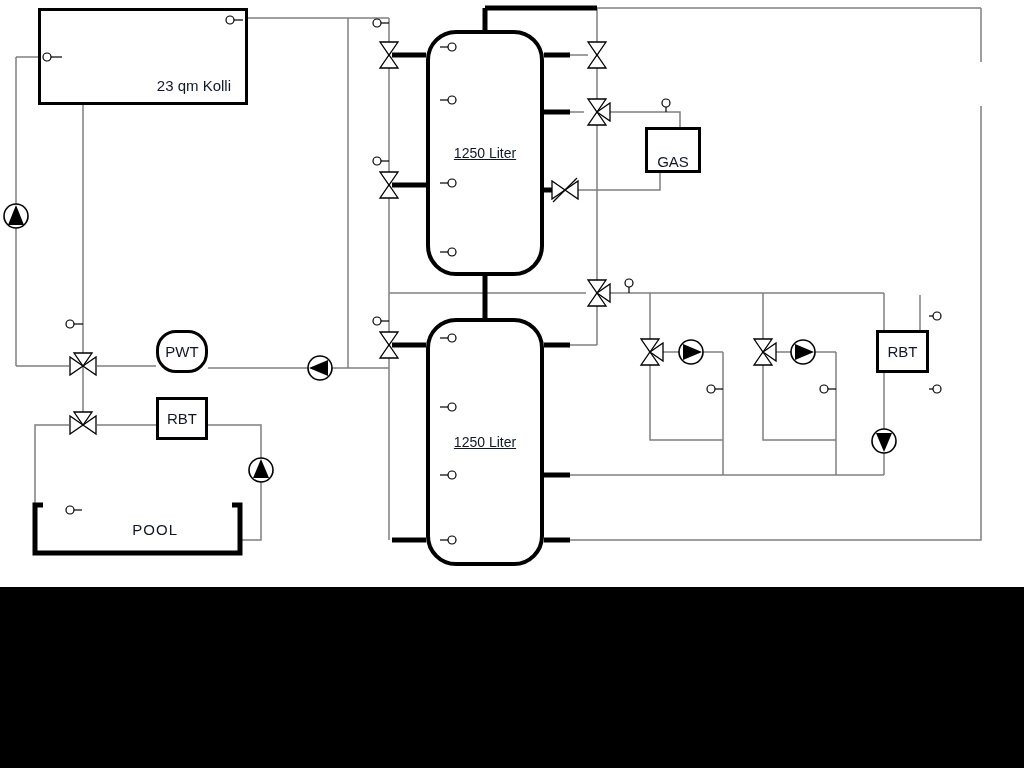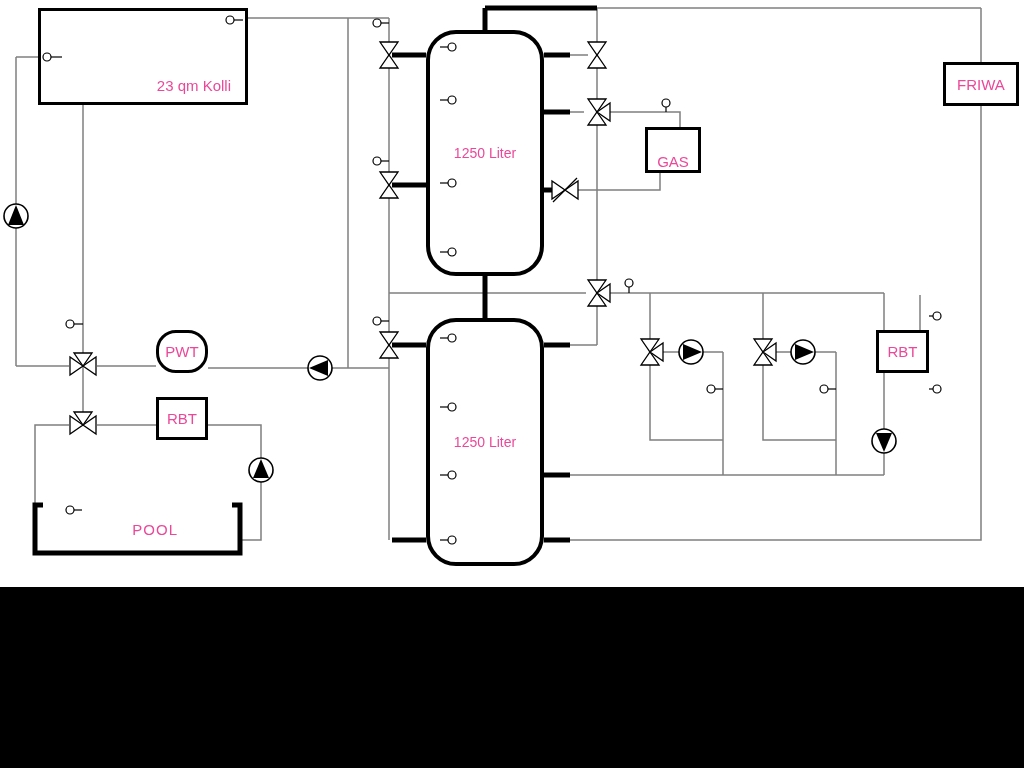--- a/index.html
+++ b/index.html
@@ -7,21 +7,21 @@
     padding: 0;
     background: #ffffff;
   }
   #screen {
     position: relative;
     width: 1024px;
     height: 768px;
     background: #ffffff;
     overflow: hidden;
     font-family: "Liberation Sans", "DejaVu Sans", sans-serif;
-    color: #ec4899;
+    color: #0f172a;
   }
   svg.layer {
     position: absolute;
     left: 0;
     top: 0;
     pointer-events: none;
   }
   #pipes  { z-index: 1; }
   .box {
     position: absolute;
@@ -38,20 +38,21 @@
     position: absolute;
     background: #ffffff;
     border: 4px solid #000000;
     border-radius: 30px;
     box-sizing: border-box;
     display: flex;
     align-items: center;
     justify-content: center;
     font-size: 14px;
     z-index: 2;
+    text-decoration: underline;
   }
   #collector-box { left: 38px; top: 8px; width: 210px; height: 97px; }
   #collector-box .corner-label {
     position: absolute;
     right: 14px;
     bottom: 8px;
     font-size: 15px;
   }
   #tank-top    { left: 426px; top: 30px;  width: 118px; height: 246px; }
   #tank-bottom { left: 426px; top: 318px; width: 118px; height: 248px; }
@@ -169,23 +170,20 @@
   </div>
 
   <div id="rbt-left-box" class="box">
     <span>RBT</span>
   </div>
 
   <div id="gas-box" class="box">
     <span>GAS</span>
   </div>
 
-  <div id="friwa-box" class="box">
-    <span>FRIWA</span>
-  </div>
 
   <div id="rbt-right-box" class="box">
     <span>RBT</span>
   </div>
 
   <div id="pool-label">POOL</div>
 
   <svg id="symbols" class="layer" width="1024" height="768" viewBox="0 0 1024 768">
 
     <g fill="#ffffff" stroke="#000000" stroke-width="1.3">

